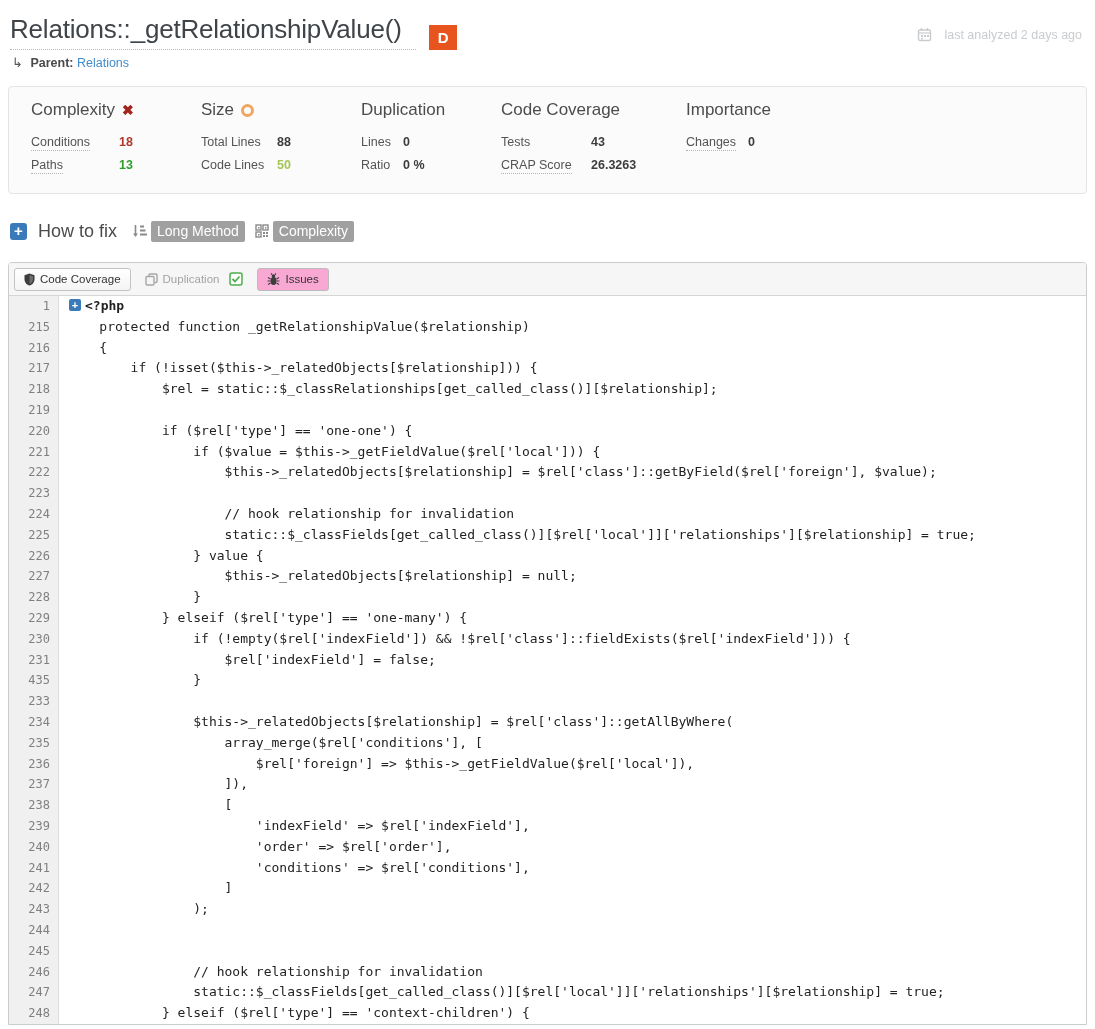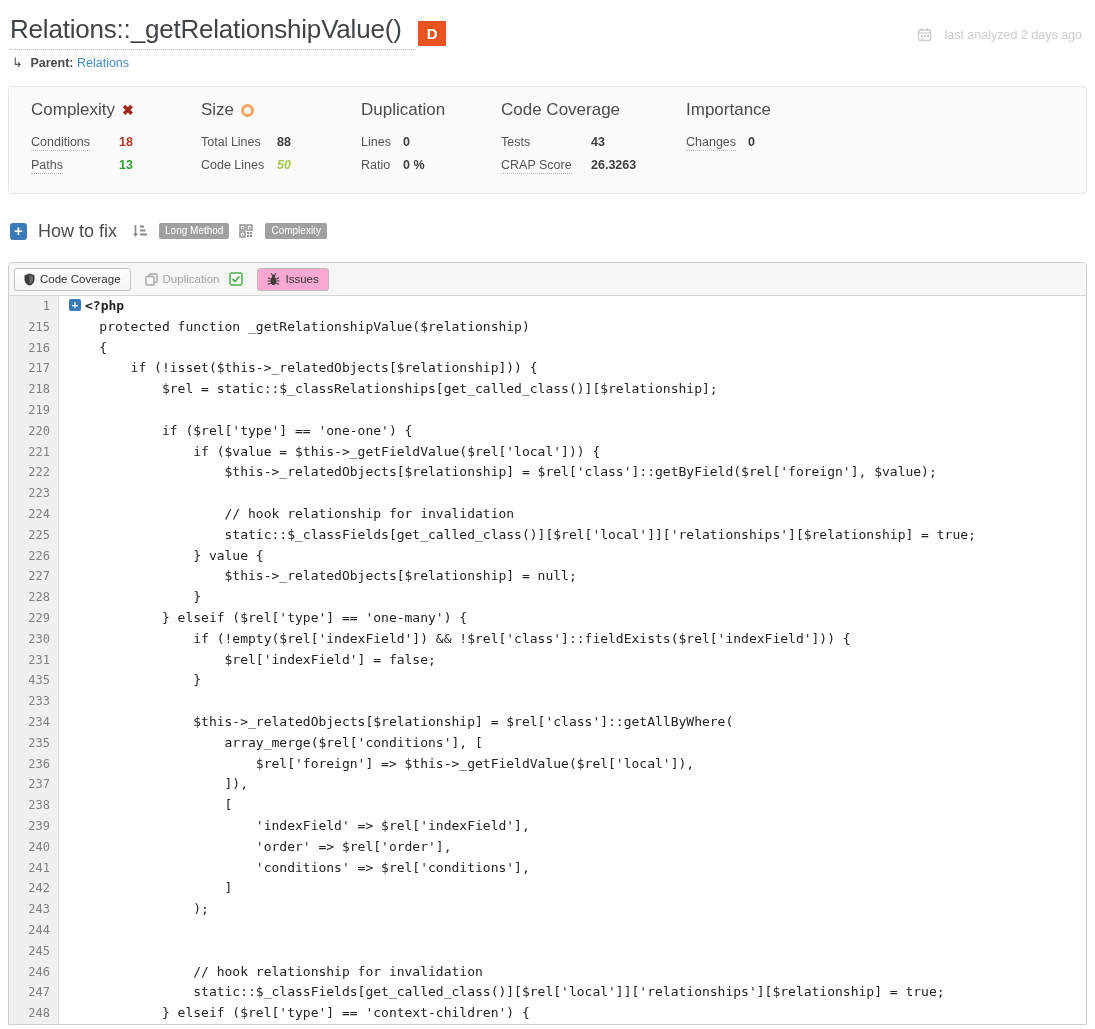--- a/index.html
+++ b/index.html
@@ -1,21 +1,21 @@
 <!DOCTYPE html>
 <html><head>
 <meta charset="utf-8">
 <style>
   * { box-sizing: border-box; margin: 0; padding: 0; }
   html, body { width: 1095px; height: 1029px; overflow: hidden; background: #fff;
     font-family: "Liberation Sans", sans-serif; }
 
   
   .header { padding: 14px 13px 0 10px; position: relative; }
-  .title-row { display: flex; align-items: center; }
+  .title-row { display: flex; align-items: flex-end; gap: 11px; }
   h1.page-title { font-size: 26px; font-weight: 400; color: #3f4449;
     border-bottom: 1px dotted #b9b9b9; padding: 0 14px 5px 0; line-height: 30px; letter-spacing: -0.2px; }
   .grade { background: #e8541d; color: #fff; font-size: 15px; font-weight: 700;
     padding: 4px 9px; margin-left: 2px; margin-top: 2px; display: inline-block; }
   .analyzed { position: absolute; right: 13px; top: 27px; color: #c9ccce; font-size: 12.5px;
     display: flex; align-items: center; gap: 12px; }
   .parent-row { font-size: 12.5px; color: #4a4a4a; margin: 5px 0 0 2px; }
   .parent-arrow { color: #555; font-size: 13px; margin-right: 4px; }
   .parent-label { font-weight: 700; color: #4a4a4a; }
   a.parent-link { color: #428bca; text-decoration: none; }
@@ -29,29 +29,29 @@
   .mcol h3 { font-size: 17px; font-weight: 400; color: #4c4c4c; margin-bottom: 15px;
     display: flex; align-items: center; gap: 7px; }
   .x-icon { color: #a3241a; font-size: 14px; font-weight: 700; }
   .o-icon { width: 13px; height: 13px; border: 3px solid #f0a561; border-radius: 50%; display: inline-block; }
   .mrow { display: flex; font-size: 12.5px; margin-bottom: 9px; color: #545454; }
   .mrow .lbl { display: inline-block; }
   .mcol-0 .lbl { width: 88px; } .mcol-1 .lbl { width: 76px; } .mcol-2 .lbl { width: 42px; }
   .mcol-3 .lbl { width: 90px; } .mcol-4 .lbl { width: 62px; }
   .dotted { border-bottom: 1px dotted #b5b5b5; padding-bottom: 1px; align-self: flex-start; }
   .val { font-weight: 700; color: #3c3c3c; }
-  .val-red { color: #b03a2a; } .val-green { color: #2e9e2e; } .val-lgreen { color: #a3c755; font-style: italic; }
+  .val-red { color: #b03a2a; } .val-green { color: #2e9e2e; } .val-lgreen { color: #a3c755; }
 
   
   .howtofix { margin: 24px 10px 0 10px; display: flex; align-items: center; height: 26px; }
   .plus-sq { width: 17px; height: 17px; background: #3a7ab8; border-radius: 3px; color: #fff;
     font-size: 15px; line-height: 15px; text-align: center; font-weight: 700; cursor: pointer; }
   .htf-label { font-size: 18px; color: #4c4c4c; margin: 0 13px 0 11px; }
-  .tag { background: #a0a0a0; color: #fff; font-size: 10px; padding: 2px 6px 3px;
-    border-radius: 2px; margin-left: 12px; }
+  .tag { background: #a0a0a0; color: #fff; font-size: 14px; padding: 2px 6px 3px;
+    border-radius: 2px; margin-left: 4px; }
   .htf-icon { margin-left: 10px; display: inline-flex; align-items: center; }
 
   
   .code-panel { margin: 18px 8px 0 8px; border: 1px solid #ccc; border-radius: 4px 4px 0 0; overflow: hidden; }
   .tabbar { background: #f6f6f6; border-bottom: 1px solid #d5d5d5; padding: 4px 5px; display: flex; align-items: center; }
   .tabbtn { display: inline-flex; align-items: center; gap: 5px; font-size: 11.5px; color: #333;
     border: 1px solid #c3c3c3; border-radius: 3px; padding: 4px 9px; margin-right: 4px;
     background: linear-gradient(#fff, #f4f4f4); cursor: pointer; }
   .tabbtn.disabled { border-color: transparent; background: transparent; color: #a3a3a3; }
   .tabbtn.active { background: #f9a8d4; border-color: #bcbcbc; }

